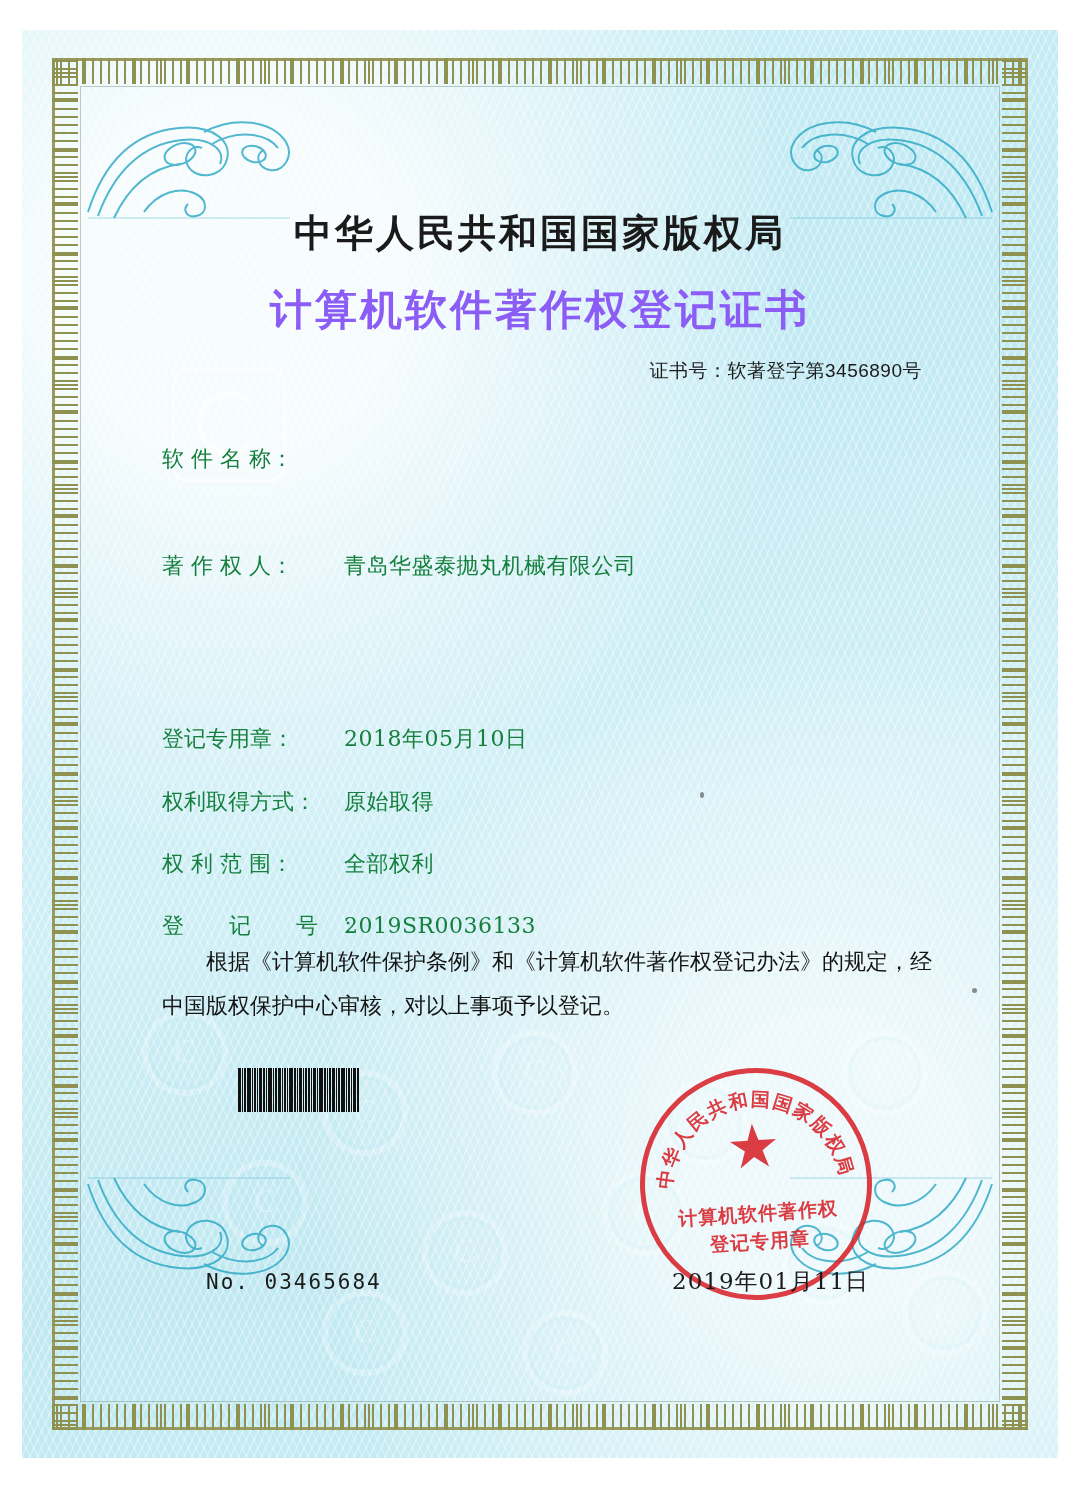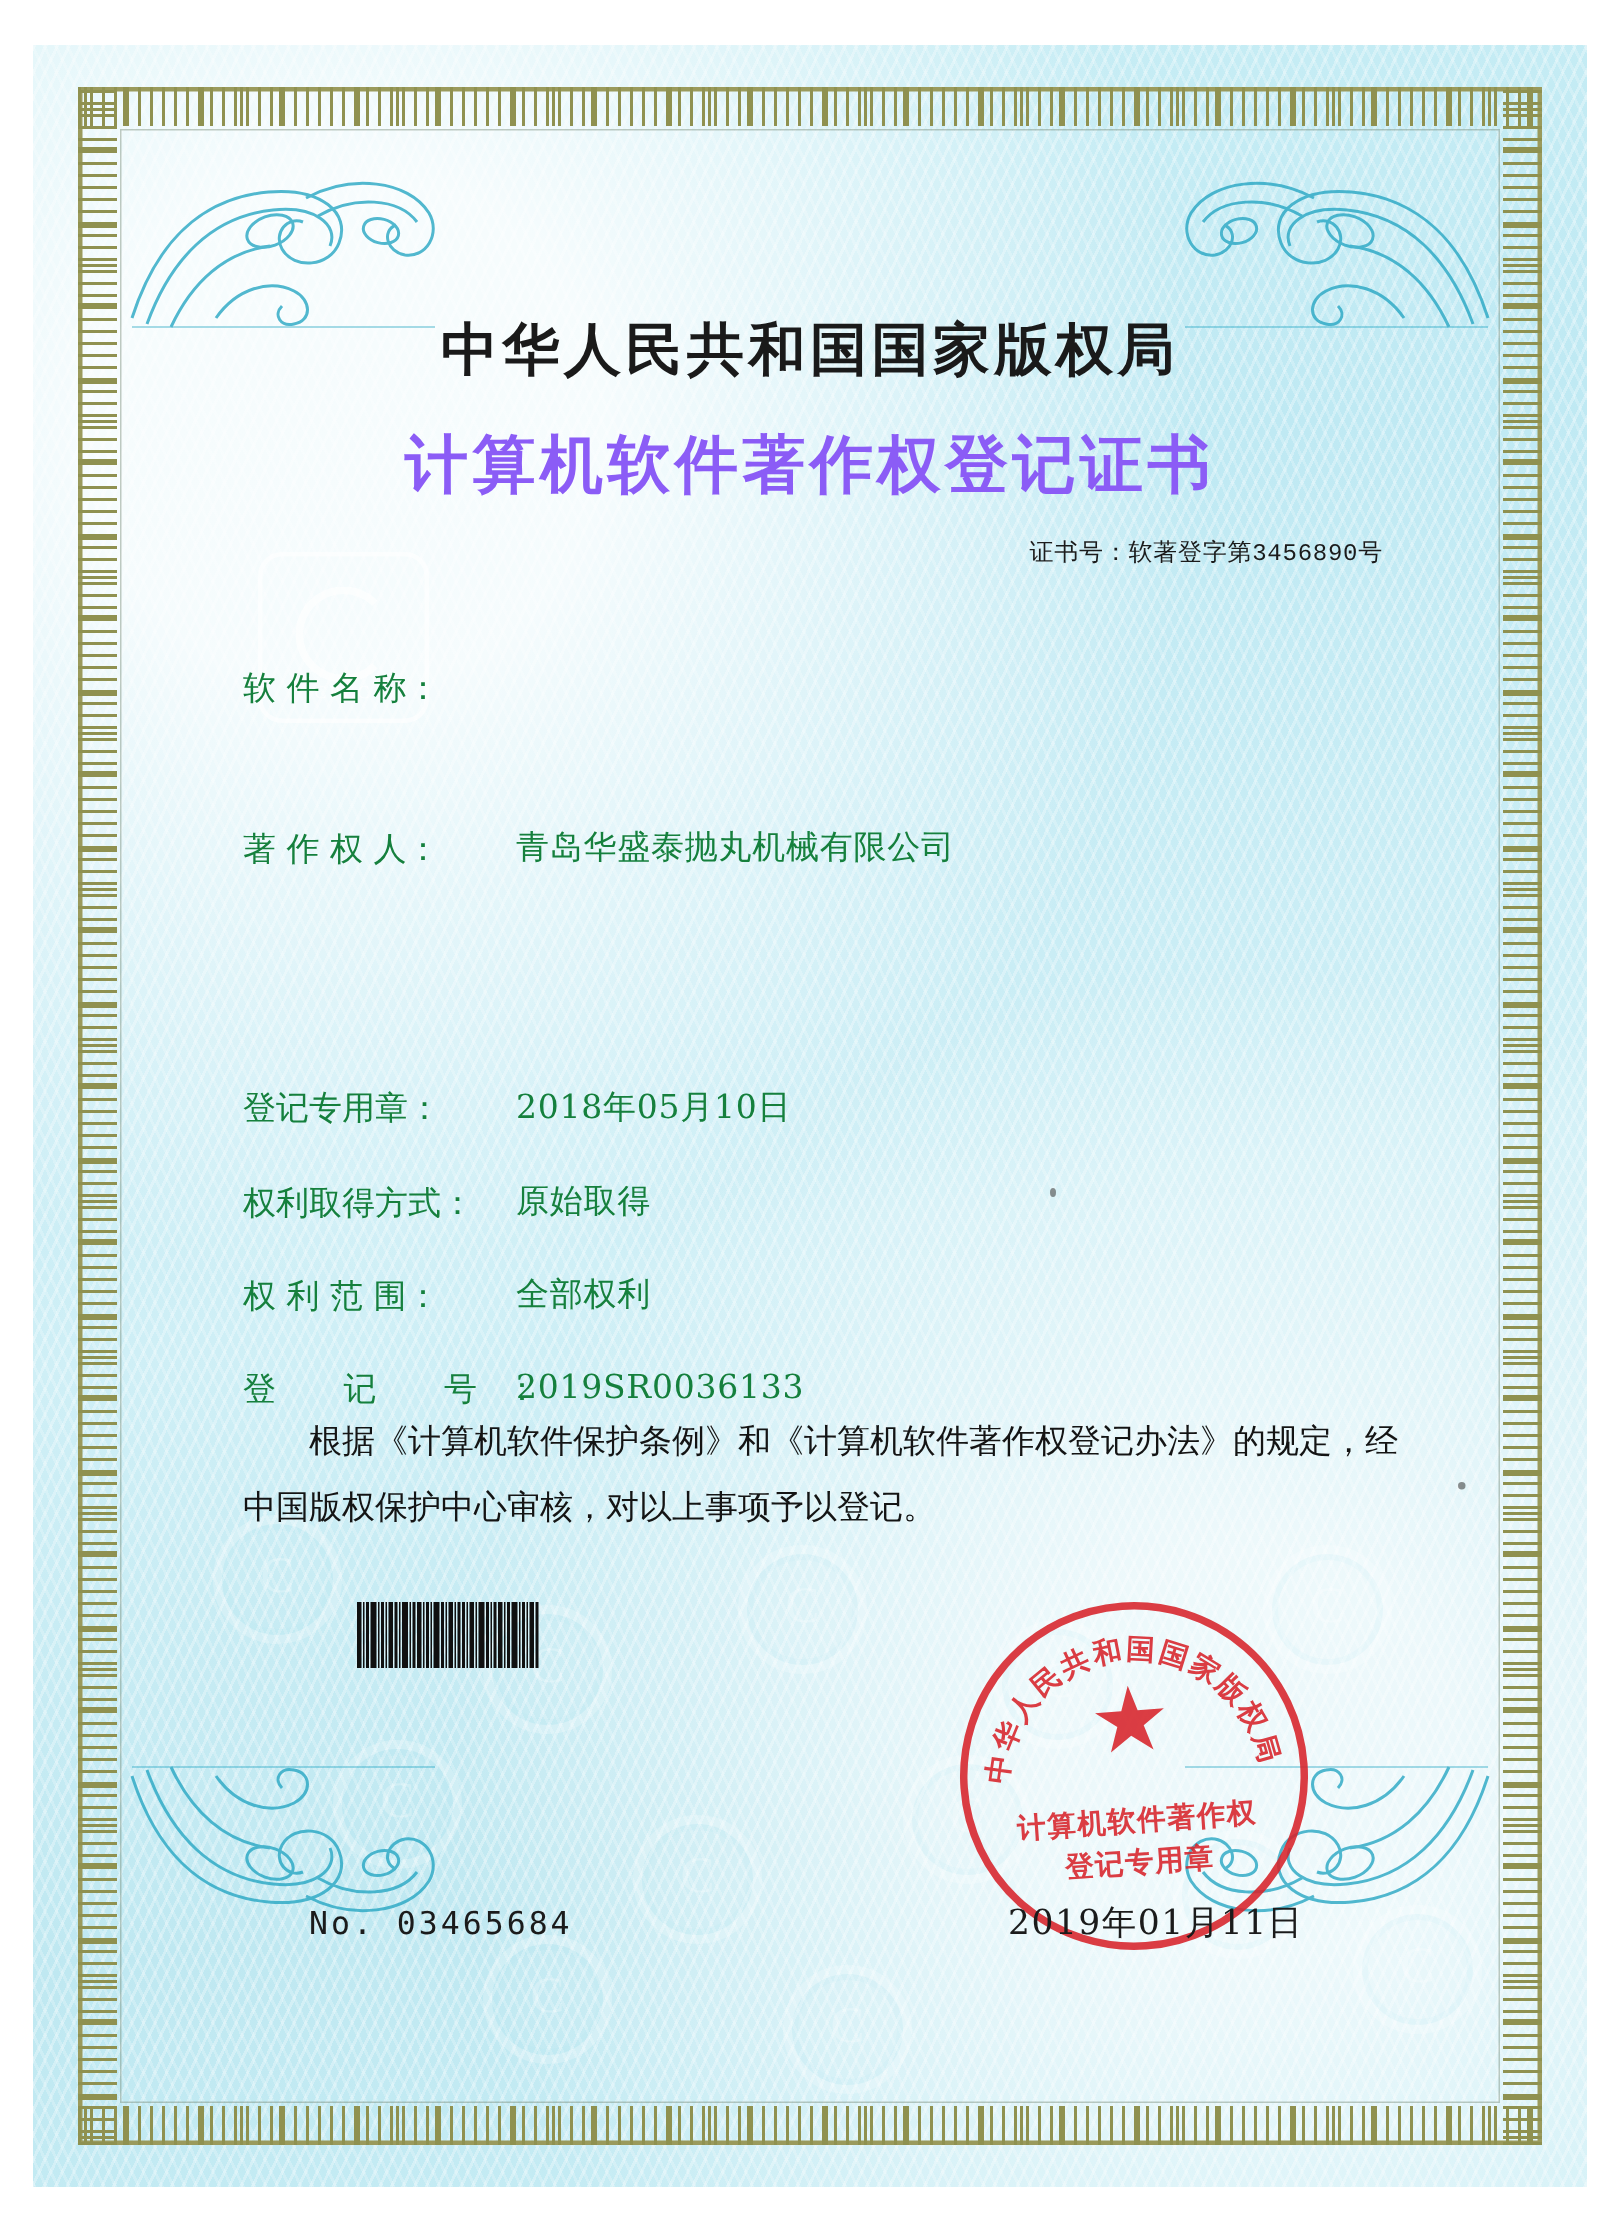--- a/index.html
+++ b/index.html
@@ -134,23 +134,23 @@
     letter-spacing: 3px;
     font-weight: bold;
     color: #8b5cf6;
     font-family: "DejaVu Serif", serif;
   }
 
   .cert-no {
     position: absolute;
     right: 158px;
     top: 358px;
-    font-size: 16px;
+    font-size: 19px;
     color: #1b1b1b;
-    font-family: Liberation Mono, monospace;
+    font-family: Liberation Sans, sans-serif;
     letter-spacing: .5px;
   }
 
   
   .emblem {
     position: absolute;
     left: 172px; top: 368px;
     width: 108px; height: 108px;
     border-radius: 16px;
     border: 3px solid rgba(255,255,255,.85);

